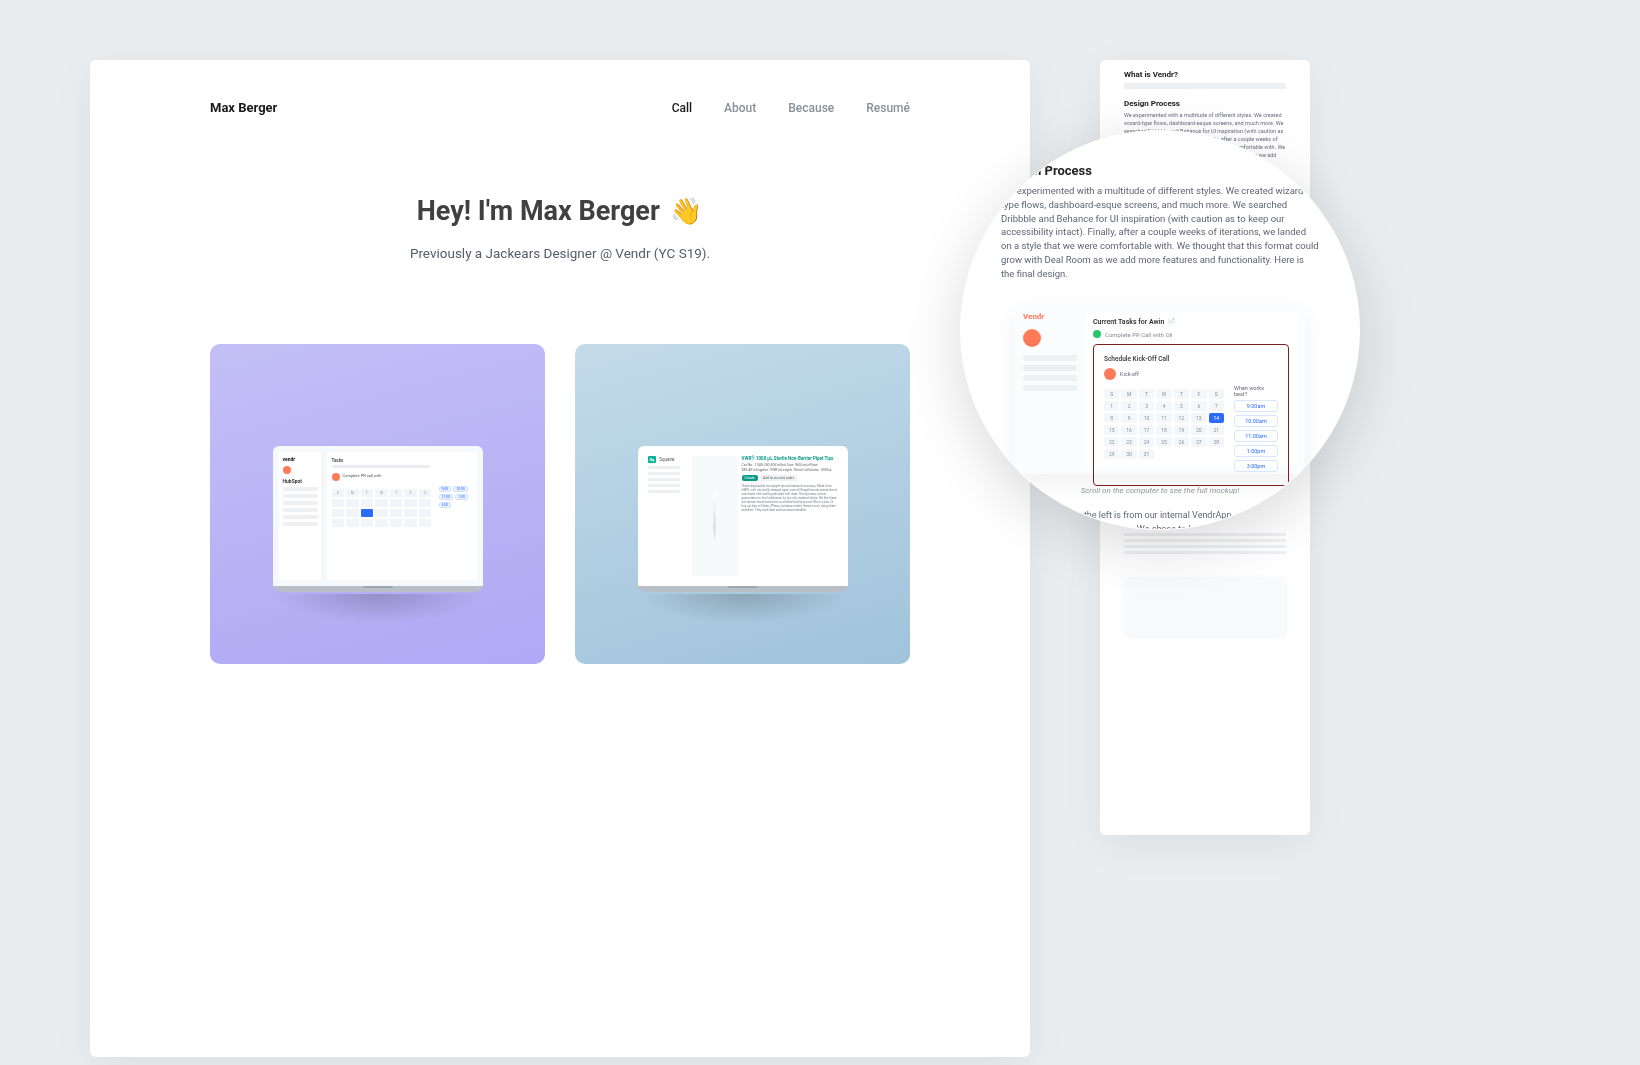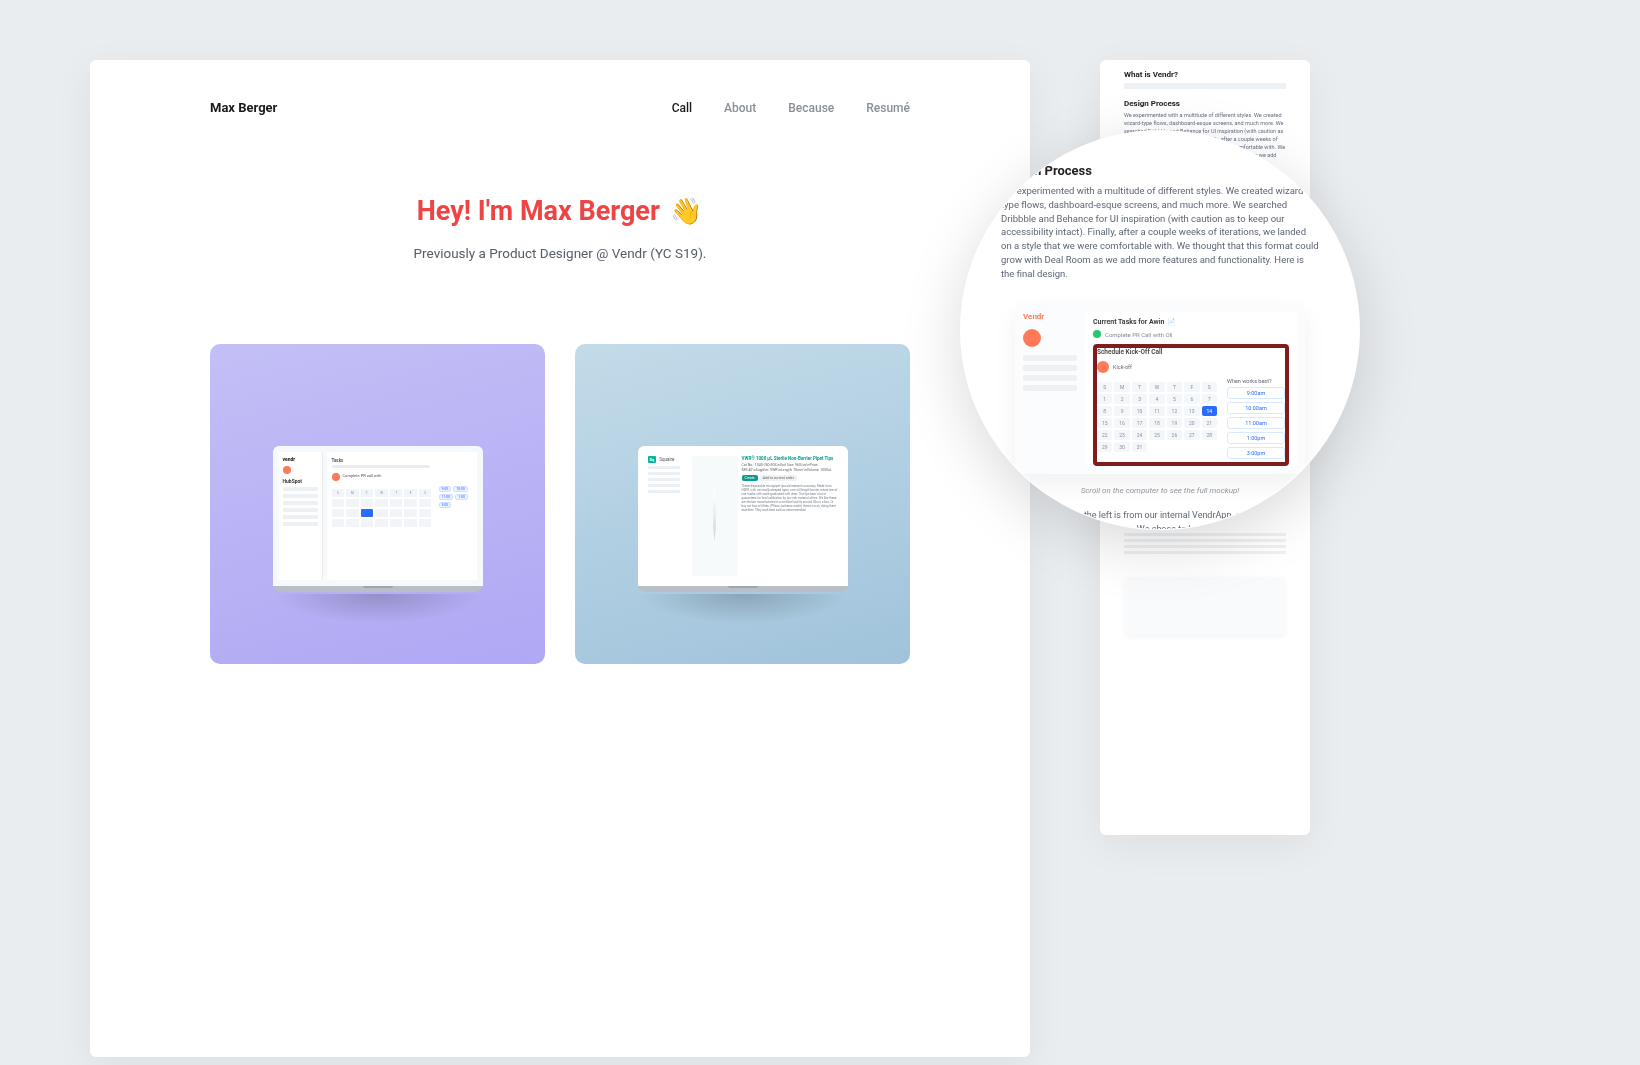--- a/index.html
+++ b/index.html
@@ -27,21 +27,21 @@
     display: flex;
     align-items: center;
     justify-content: space-between;
     padding: 40px 120px 0 120px;
   }
   .brand { font-size: 13px; font-weight: 700; color: #1a1a1a; }
   .nav-links { display: flex; gap: 32px; }
   .nav-link { font-size: 12px; font-weight: 500; color: #8a8f98; text-decoration: none; }
   .nav-link.active { color: #1a1a1a; }
   .hero { text-align: center; margin-top: 80px; padding: 0 100px; }
-  .headline { font-size: 27px; font-weight: 700; color: #ef4444; display: inline-flex; align-items: center; gap: 11px; justify-content: space-between; }
+  .headline { font-size: 27px; font-weight: 700; color: #404040; display: inline-flex; align-items: center; gap: 11px; justify-content: space-between; }
   .wave { font-size: 26px; }
   .subtitle { margin-top: 10px; font-size: 14px; font-style: italic; font-weight: 500; color: #3B49FF; }
   .bio { margin-top: 16px; font-size: 13.5px; line-height: 1.55; color: #555d68; max-width: 520px; margin-left: auto; margin-right: auto; }
   .bio p { margin-bottom: 2px; }
   .projects { display: flex; gap: 30px; padding: 0 120px; margin-top: 80px; }
   .project-tile {
     flex: 1;
     height: 320px;
     border-radius: 10px;
     position: relative;
@@ -176,21 +176,21 @@
     box-shadow:0 10px 26px rgba(0,0,0,.06);
     padding:8px;display:flex;gap:8px;font-size:6px;
   }
   .mag-side{width:54px;}
   .mag-side .vlogo{color:#ff7a59;font-weight:700;font-size:8px;}
   .mag-side .it{height:6px;background:#eef1f4;margin:4px 0;border-radius:2px;}
   .mag-main{flex:1;background:#fff;border-radius:4px;padding:6px 8px;}
   .mag-h2{font-size:7px;font-weight:600;color:#333; display:flex; gap:3px;}
   .mag-h2 .pg{color:#9aa2ac;font-weight:400;}
   .tick{width:8px;height:8px;border-radius:50%;background:#28c76f;display:inline-block;}
-  .mag-card{border:4px solid #7f1d1d;border-radius:4px;margin-top:6px;padding:0;}
+  .mag-card{border:1px solid #7f1d1d;border-radius:4px;margin-top:6px;padding:10px;}
   .row2{display:flex;align-items:flex-start;gap:10px;}
   .cal{flex:0 0 120px;}
   .cal-grid{display:grid;grid-template-columns:repeat(7,1fr);gap:2px;margin-top:4px;}
   .d{height:10px;background:#f4f7fa;border-radius:2px;font-size:5px;display:flex;align-items:center;justify-content:center;color:#8992a0;}
   .d.on{background:#2b6cff;color:#fff;}
   .slots{flex:1;}
   .slot{border:1px solid #d7e8ff;color:#2b6cff;font-size:5.5px;border-radius:3px;text-align:center;padding:2px 0;margin-bottom:3px;}
   .mag-cap{text-align:center;font-style:italic;font-size:8px;color:#90979f;margin-top:12px;}
   .mag-p2{font-size:9px;line-height:1.5;color:#5d6574;margin-top:14px;padding-right:10px;}
 </style>
@@ -207,21 +207,21 @@
       <a class="nav-link">Resumé</a>
     </nav>
   </div>
 
   <div class="hero">
     <h1 class="headline">
       <span>Hey! I'm Max Berger</span>
       <span class="wave">👋</span>
     </h1>
     <div class="bio">
-      <p>Previously a Product Designer @ Vendr (YC S19).</p>
+      <p>Previously a Jackears Designer @ Vendr (YC S19).</p>
     </div>
   </div>
 
   <div class="projects">
 
     <a class="project-tile tile-purple">
       <div class="laptop">
         <div class="laptop-screen">
           <div class="sidebar-mini">
             <div class="logo">vendr</div>

